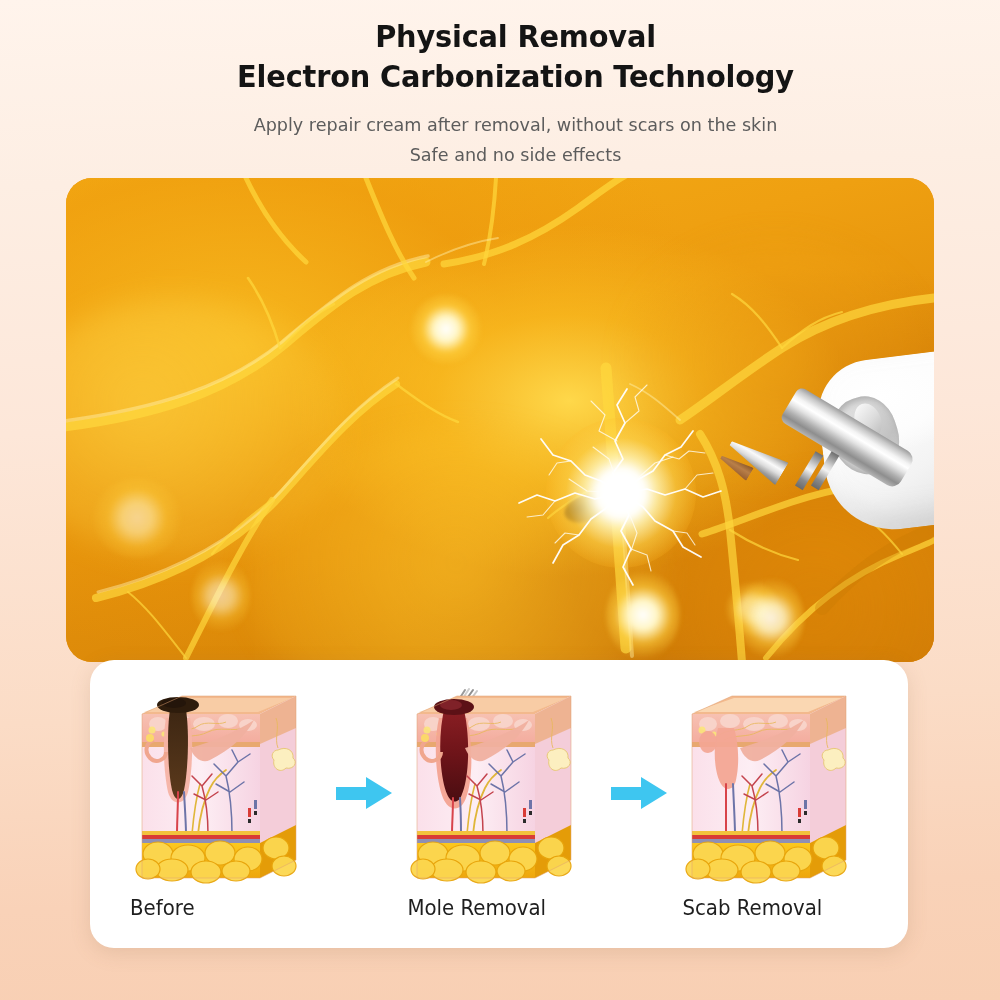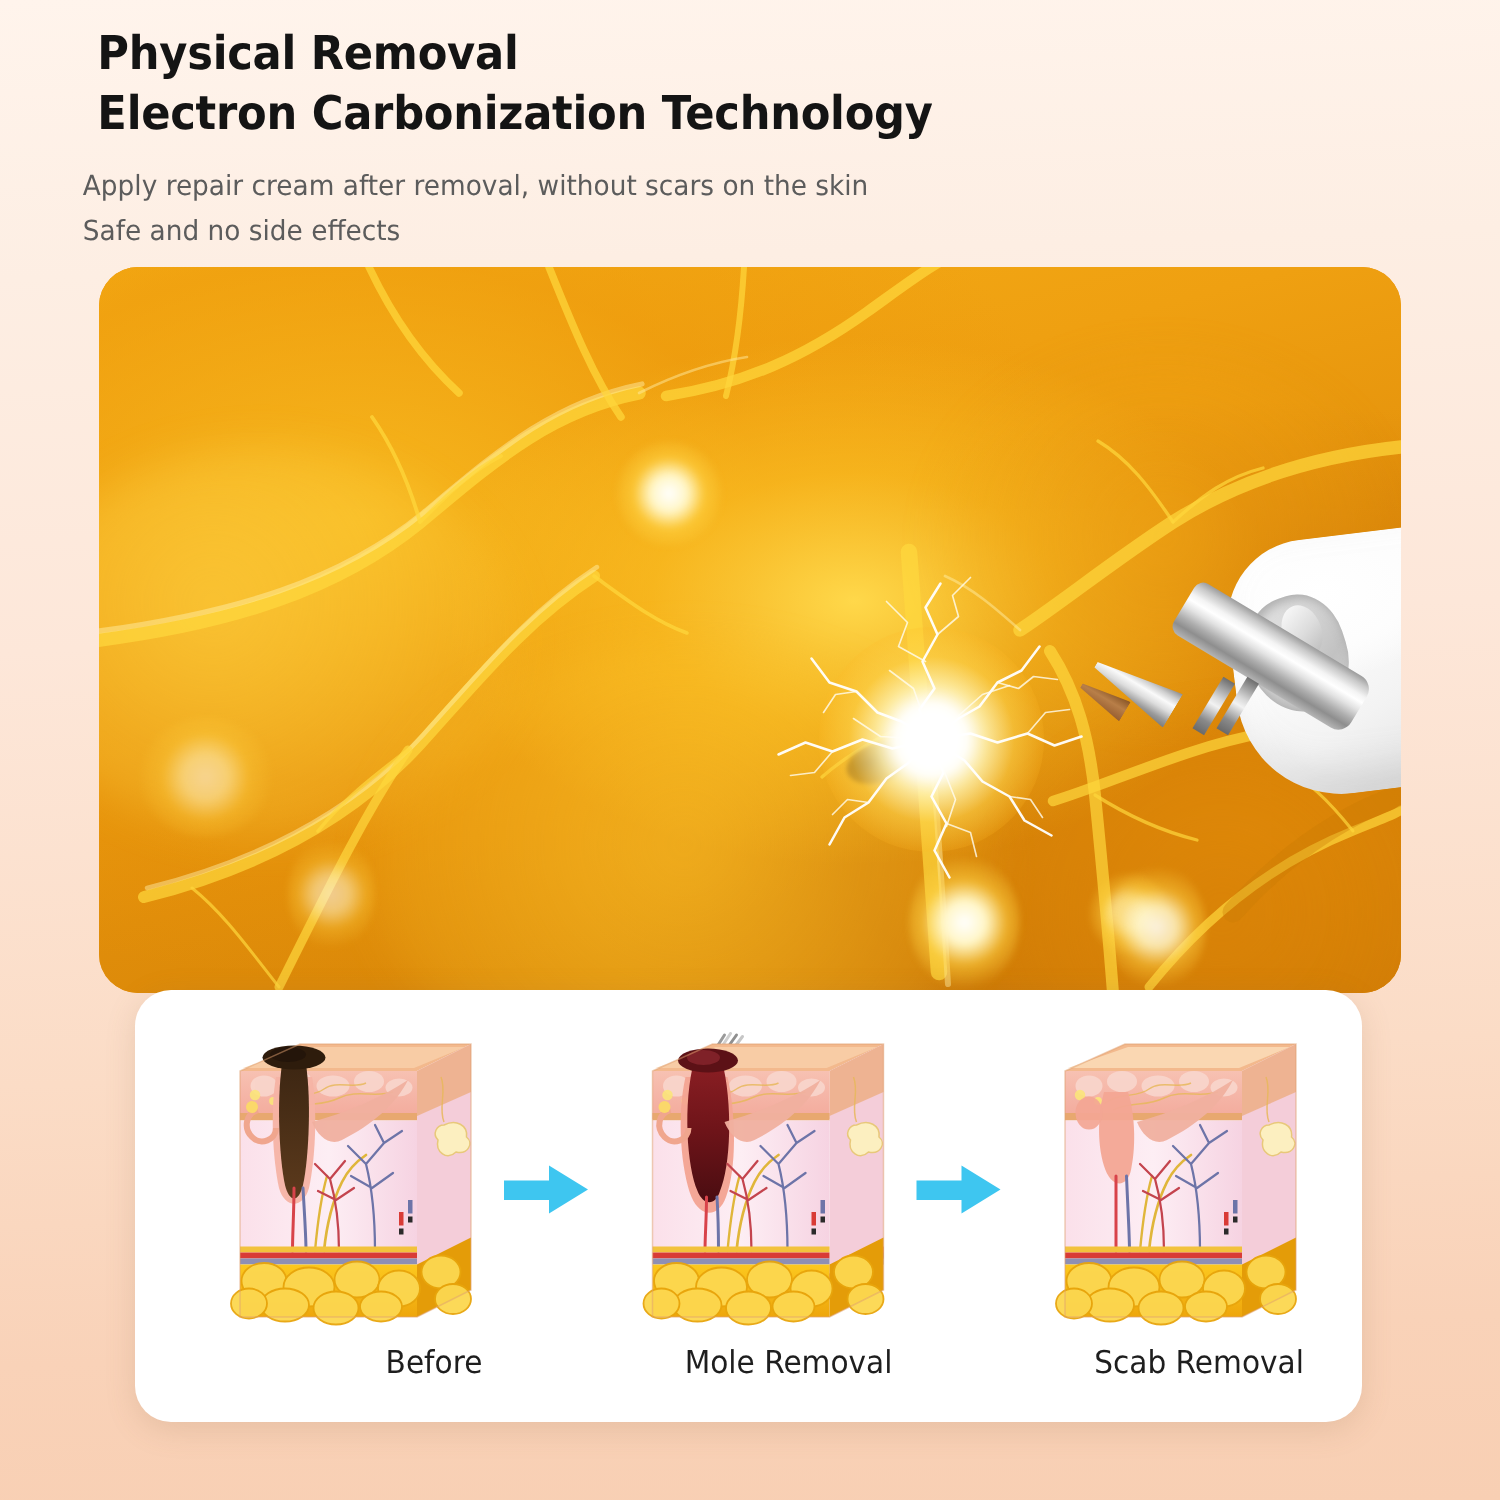--- a/index.html
+++ b/index.html
@@ -24,20 +24,21 @@
         #f9d2b8 88%,
         #f8cfb3 100%);
     overflow: hidden;
   }
 
   
   .header {
     position: absolute;
     left: 0; right: 0;
     top: 16px;
+    text-align: center;
     padding-left: 31px;
   }
   .headline {
     font-family: "DejaVu Sans", "Liberation Sans", sans-serif;
     font-weight: 700;
     font-size: 31px;
     line-height: 1.30;
     color: #141414;
     letter-spacing: -0.2px;
     transform: scaleX(0.93);
@@ -267,21 +268,21 @@
     inset: 0;
     display: flex;
     align-items: center;
     justify-content: space-between;
     padding: 0 34px 0 38px;
   }
   .step {
     width: 196px;
     display: flex;
     flex-direction: column;
-    align-items: flex-end;
+    align-items: flex-start;
   }
   .step-label {
     margin-top: 12px;
     font-family: "DejaVu Sans", "Liberation Sans", sans-serif;
     font-size: 21px;
     font-weight: 400;
     color: #1e1e1e;
     transform: scaleX(0.94);
     white-space: nowrap;
   }

